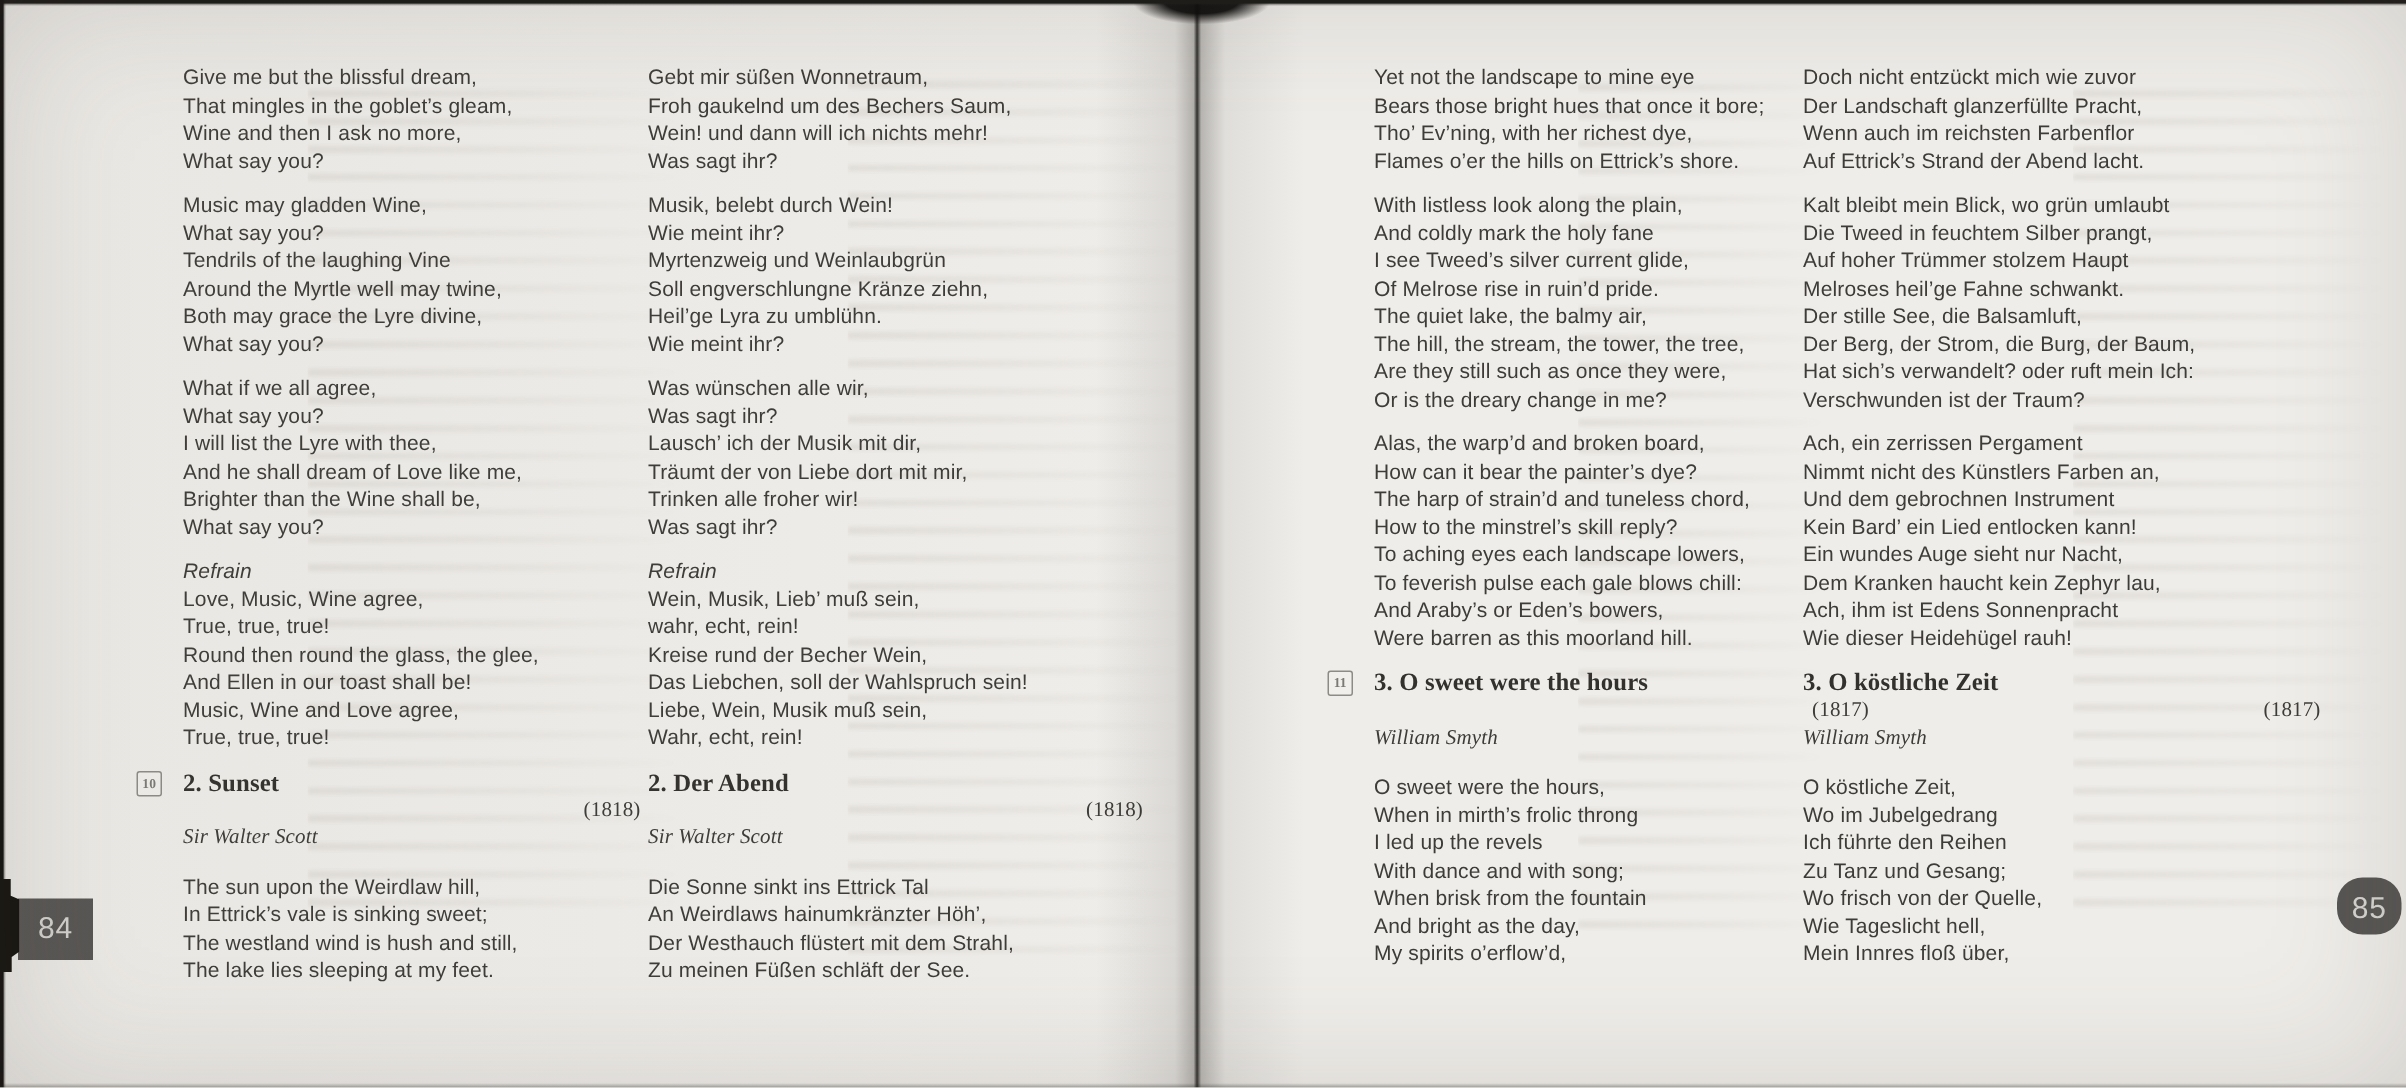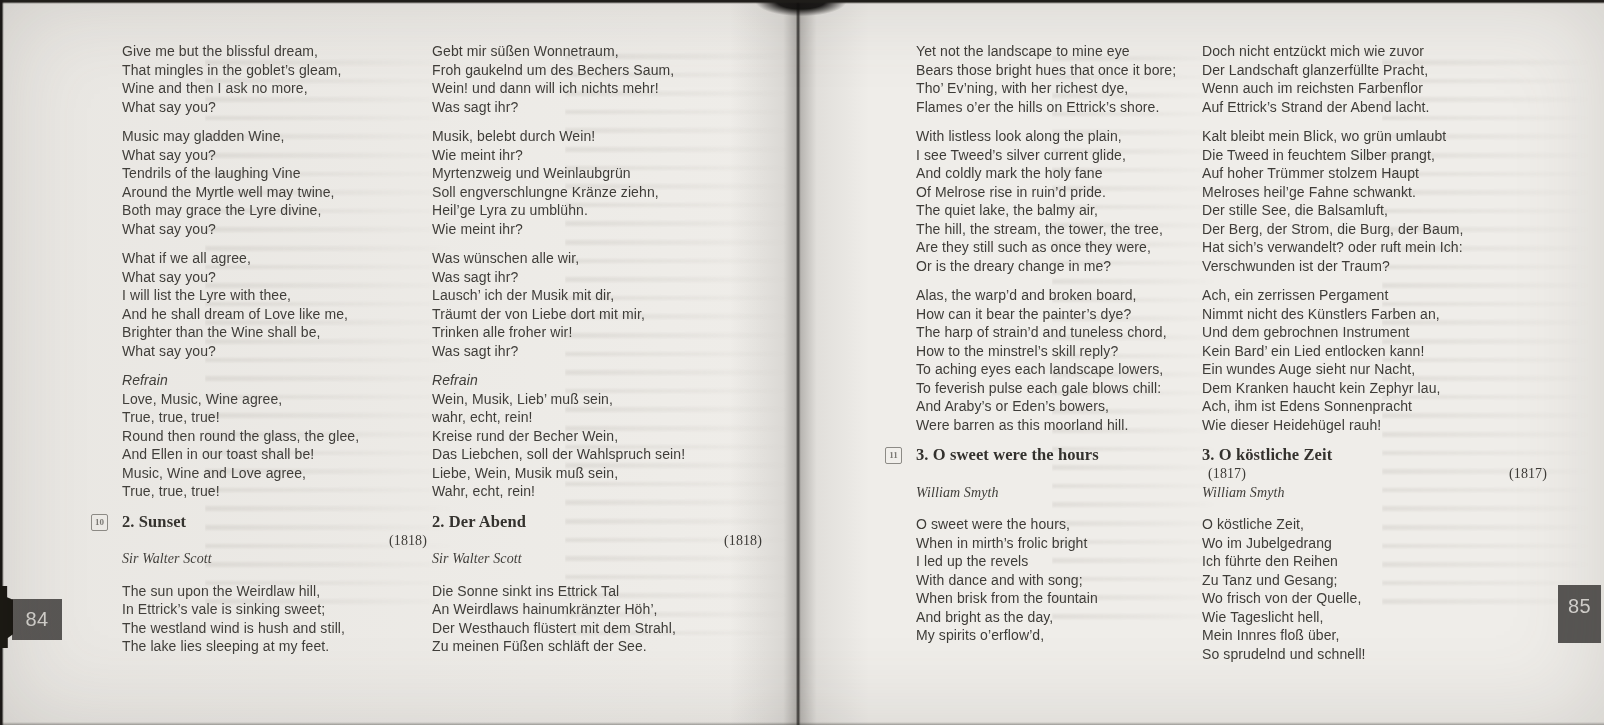--- a/index.html
+++ b/index.html
@@ -51,21 +51,21 @@
   .h-year{font-size:14px;line-height:18.5px;text-align:right;}
   .h-author{font-style:italic;font-size:14px;line-height:18.5px;}
   .track-box{position:absolute;left:-31px;top:2px;width:15px;height:15px;
     border:1px solid #8d8b86;border-radius:2px;color:#7c7a75;
     font-size:9px;line-height:15px;text-align:center;font-weight:bold;background:rgba(255,255,255,.12);}
 
   
   .page-badge{position:absolute;background:#575553;color:#d6d4d0;
     text-align:center;font-size:20px;letter-spacing:.5px;}
   .badge-84{left:12px;top:599px;width:50px;height:41px;line-height:41px;}
-  .badge-85{left:1558px;top:585px;width:43px;height:58px;line-height:42px;}
+  .badge-85{left:1558px;top:585px;width:43px;height:38px;line-height:42px;border-radius:17px;}
 
   
   .ghost{position:absolute;pointer-events:none;filter:blur(1.3px);opacity:.5;
     background:repeating-linear-gradient(to bottom,
       rgba(0,0,0,0) 0 12px, rgba(128,121,111,.28) 12px 16.5px, rgba(0,0,0,0) 16.5px 18.6px);
     -webkit-mask-image:linear-gradient(to right,rgba(0,0,0,.9) 0%,rgba(0,0,0,.45) 60%,rgba(0,0,0,0) 100%);
     mask-image:linear-gradient(to right,rgba(0,0,0,.9) 0%,rgba(0,0,0,.45) 60%,rgba(0,0,0,0) 100%);}
   .ghost.g1{left:205px;top:48px;width:250px;height:560px;}
   .ghost.g2{left:565px;top:42px;width:225px;height:600px;}
   .ghost.g3{left:1052px;top:44px;width:165px;height:580px;}
@@ -170,22 +170,22 @@
   </div>
 <div class="col col-r1">
     <div class="stanza">
       <div class="line">Yet not the landscape to mine eye</div>
       <div class="line">Bears those bright hues that once it bore;</div>
       <div class="line">Tho’ Ev’ning, with her richest dye,</div>
       <div class="line">Flames o’er the hills on Ettrick’s shore.</div>
     </div>
     <div class="stanza">
       <div class="line">With listless look along the plain,</div>
+      <div class="line">And coldly mark the holy fane</div>
       <div class="line">I see Tweed’s silver current glide,</div>
-      <div class="line">And coldly mark the holy fane</div>
       <div class="line">Of Melrose rise in ruin’d pride.</div>
       <div class="line">The quiet lake, the balmy air,</div>
       <div class="line">The hill, the stream, the tower, the tree,</div>
       <div class="line">Are they still such as once they were,</div>
       <div class="line">Or is the dreary change in me?</div>
     </div>
     <div class="stanza">
       <div class="line">Alas, the warp’d and broken board,</div>
       <div class="line">How can it bear the painter’s dye?</div>
       <div class="line">The harp of strain’d and tuneless chord,</div>
@@ -196,21 +196,21 @@
       <div class="line">Were barren as this moorland hill.</div>
     </div>
     <div class="heading">
       <span class="track-box">11</span>
       <div class="h-title">3. O sweet were the hours</div>
       <div class="h-year">(1817)</div>
       <div class="h-author">William Smyth</div>
     </div>
     <div class="stanza">
       <div class="line">O sweet were the hours,</div>
-      <div class="line">When in mirth’s frolic bright</div>
+      <div class="line">When in mirth’s frolic throng</div>
       <div class="line">I led up the revels</div>
       <div class="line">With dance and with song;</div>
       <div class="line">When brisk from the fountain</div>
       <div class="line">And bright as the day,</div>
       <div class="line">My spirits o’erflow’d,</div>
     </div>
   </div>
 <div class="col col-r2">
     <div class="stanza">
       <div class="line">Doch nicht entzückt mich wie zuvor</div>
@@ -244,21 +244,20 @@
       <div class="h-author">William Smyth</div>
     </div>
     <div class="stanza">
       <div class="line">O köstliche Zeit,</div>
       <div class="line">Wo im Jubelgedrang</div>
       <div class="line">Ich führte den Reihen</div>
       <div class="line">Zu Tanz und Gesang;</div>
       <div class="line">Wo frisch von der Quelle,</div>
       <div class="line">Wie Tageslicht hell,</div>
       <div class="line">Mein Innres floß über,</div>
-      <div class="line">So sprudelnd und schnell!</div>
     </div>
   </div>
 
 <div class="page-badge badge-84">84</div>
 <div class="page-badge badge-85">85</div>
 
 <div class="page-left-tint"></div>
 <div class="gutter"></div>
 <div class="gutter-top-shadow"></div>
 <div class="edge-top"></div>

